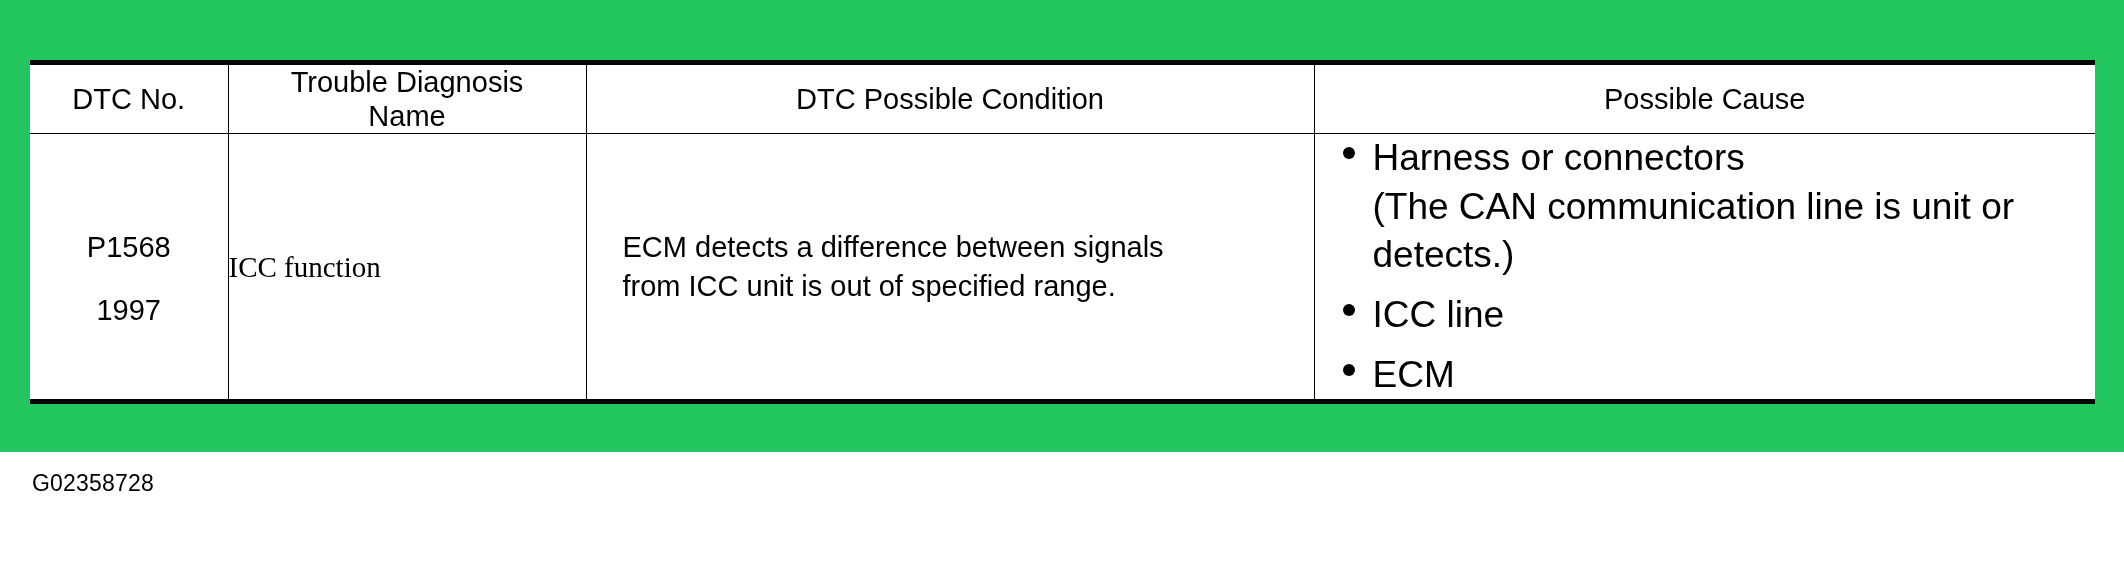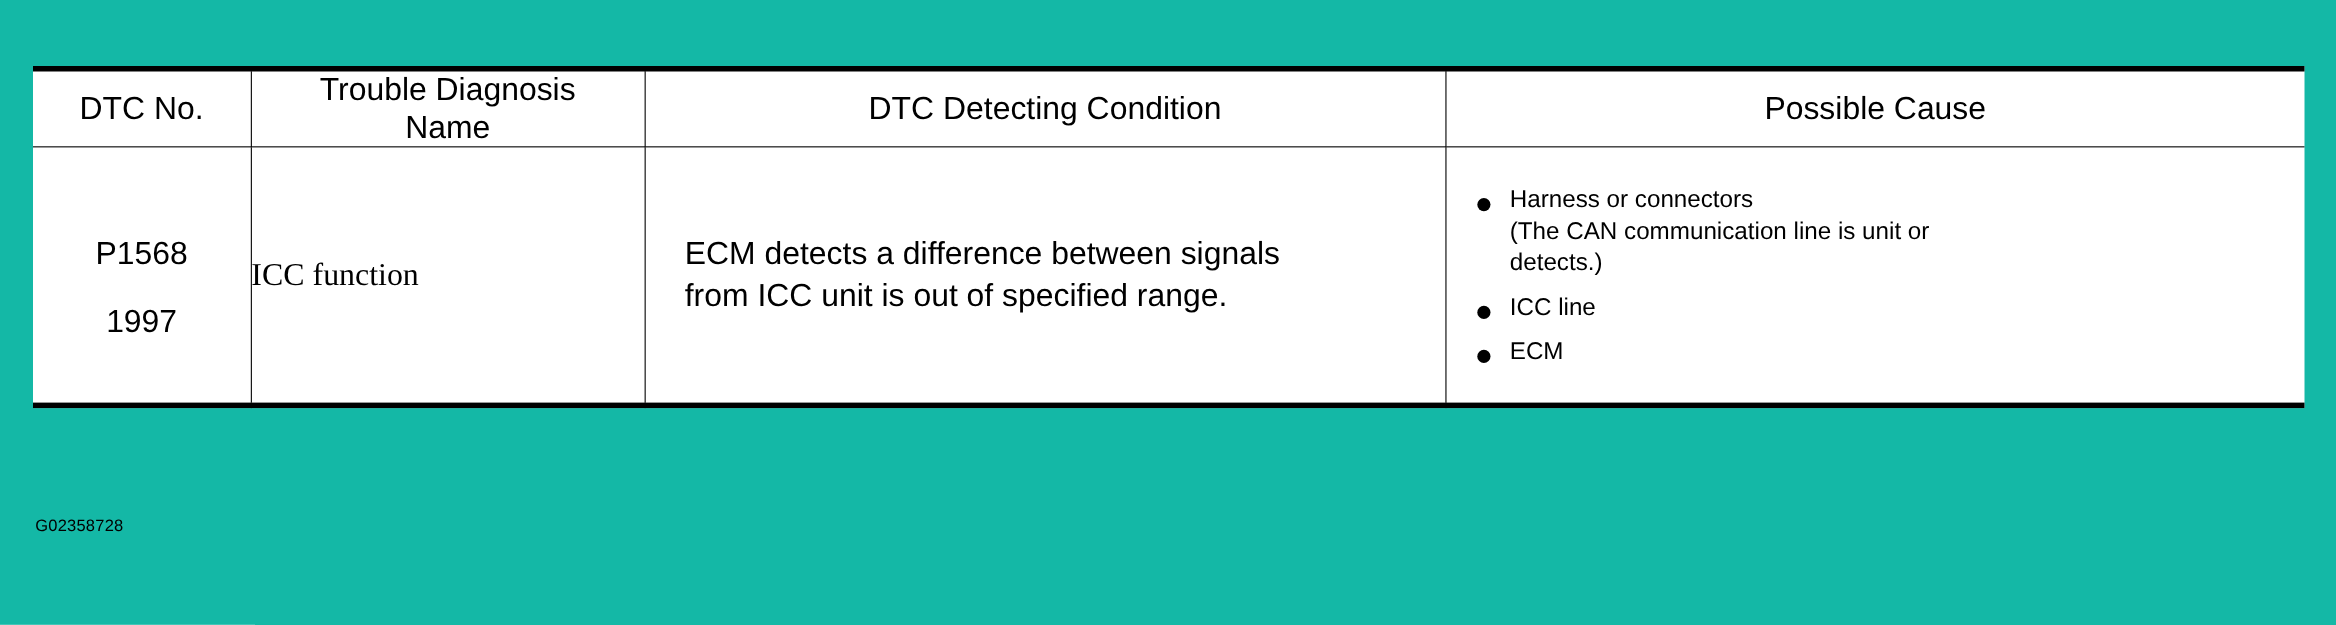--- a/index.html
+++ b/index.html
@@ -10,22 +10,22 @@
   body {
     width: 2124px;
     height: 568px;
     font-family: "Liberation Sans", sans-serif;
     color: #000000;
     overflow: hidden;
   }
   .page {
     position: relative;
     width: 2124px;
-    height: 568px;
-    background: #14b8a6;
+    height: 452px;
+    background: #22c55e;
   }
   .table-wrap {
     position: absolute;
     left: 30px;
     top: 60px;
     width: 2065px;
   }
   table.dtc-table {
     border-collapse: collapse;
     table-layout: fixed;
@@ -85,42 +85,42 @@
 
   ul.cause-list {
     list-style: none;
     margin: 0;
     padding: 0 10px 0 24px;
   }
   ul.cause-list > li {
     position: relative;
     padding-left: 34px;
     margin: 0 0 12px 0;
-    font-size: 22px;
+    font-size: 37px;
     line-height: 1.3;
   }
   ul.cause-list > li:last-child { margin-bottom: 0; }
   ul.cause-list > li .bullet {
     position: absolute;
     left: 4px;
     top: 13px;
     width: 12px;
     height: 12px;
     background: #000000;
     border-radius: 50%;
     display: block;
   }
   .sub-line {
     display: block;
   }
   .figure-id {
     position: absolute;
     left: 32px;
     top: 470px;
-    font-size: 15px;
+    font-size: 23px;
     letter-spacing: 0.2px;
   }
 </style>
 </head>
 <body>
 
 <div class="page">
 
   <div class="table-wrap">
     <table class="dtc-table">
@@ -130,21 +130,21 @@
         <col class="col-cond">
         <col class="col-cause">
       </colgroup>
       <thead>
         <tr class="hdr-row">
           <th class="first">DTC No.</th>
           <th>
             <span class="sub-line">Trouble Diagnosis</span>
             <span class="sub-line">Name</span>
           </th>
-          <th>DTC Detecting Condition</th>
+          <th>DTC Possible Condition</th>
           <th class="last">Possible Cause</th>
         </tr>
       </thead>
       <tbody>
         <tr class="body-row">
           <td class="first cell-center">
             <span class="dtc-code-line">P1568</span>
             <span class="dtc-code-line">1997</span>
           </td>
           <td class="cell-pad-left">ICC function</td>

